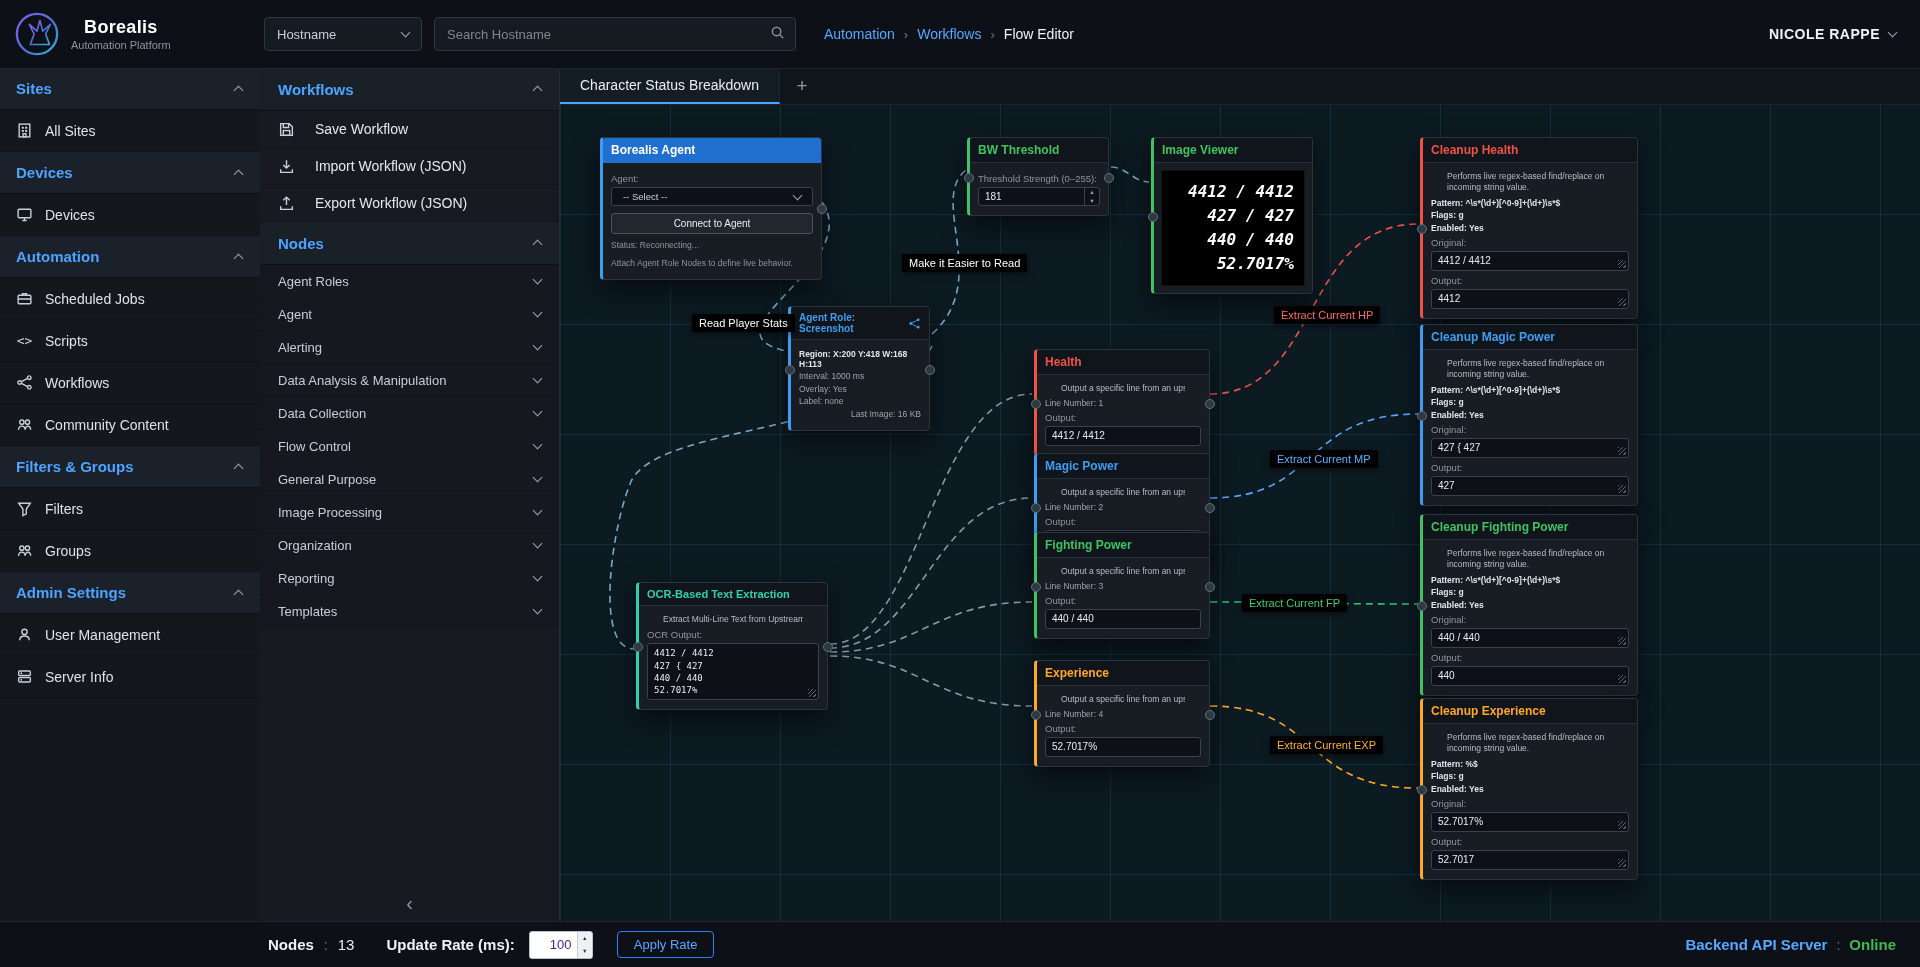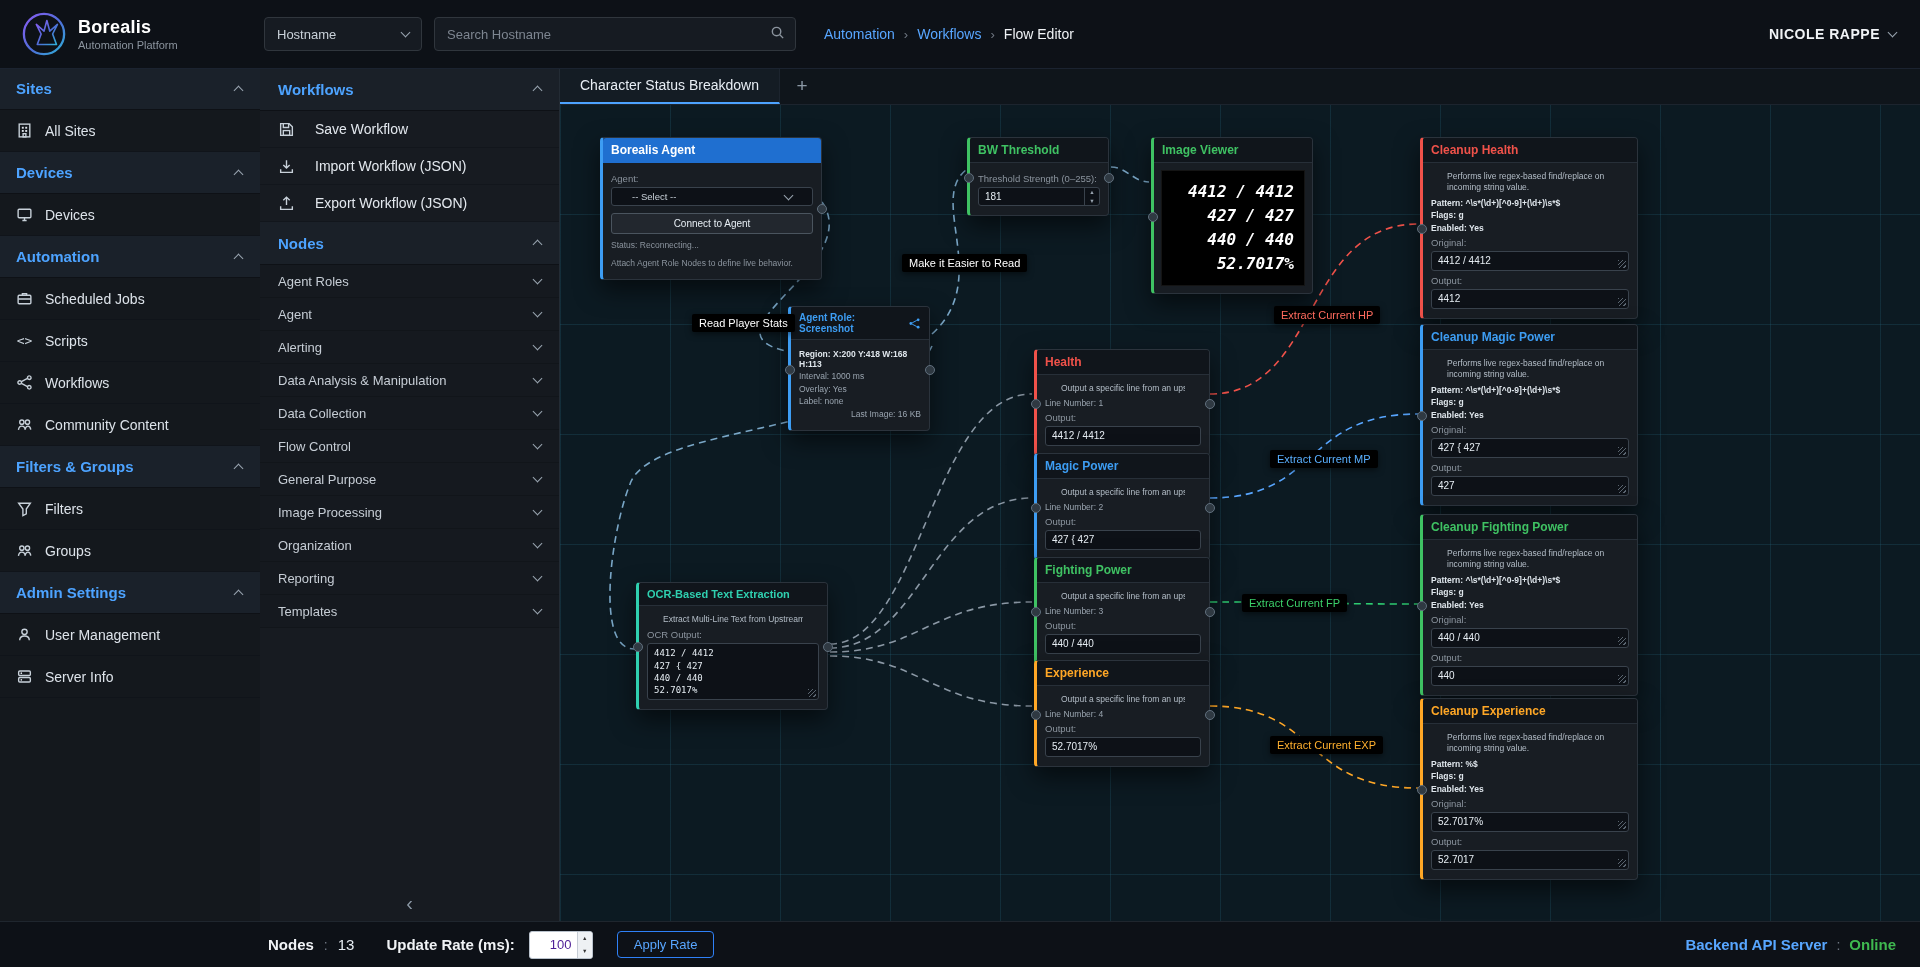--- a/index.html
+++ b/index.html
@@ -1,21 +1,21 @@
 <!DOCTYPE html>
 <html><head>
 <meta charset="utf-8">
 <style>
   html,body{margin:0;padding:0;background:#07090c;}
   body{width:1920px;height:967px;overflow:hidden;font-family:"Liberation Sans",sans-serif;color:#e6edf3;-webkit-font-smoothing:antialiased;}
   .app{position:relative;width:1920px;height:967px;background:#0d1117;}
 
   
   .topbar{position:absolute;top:0;left:0;right:0;height:68px;background:#0d1117;border-bottom:1px solid #1b2330;display:flex;align-items:center;z-index:30;}
-  .brand{display:flex;align-items:center;gap:11px;width:260px;padding-left:21px;box-sizing:border-box;}
+  .brand{display:flex;align-items:center;gap:11px;width:260px;padding-left:14px;box-sizing:border-box;text-align:center;}
   .logo{width:46px;height:46px;flex:0 0 auto;}
   .brand-name{font-size:18px;font-weight:700;color:#fff;letter-spacing:.3px;}
   .brand-sub{font-size:11px;color:#8b949e;margin-top:1px;}
   .host-select{margin-left:4px;width:158px;height:34px;background:#161b22;border:1px solid #30363d;border-radius:4px;display:flex;align-items:center;justify-content:space-between;padding:0 12px;box-sizing:border-box;font-size:13px;color:#c9d1d9;cursor:pointer;}
   .search{margin-left:12px;width:362px;height:34px;background:#161b22;border:1px solid #30363d;border-radius:4px;display:flex;align-items:center;padding:0 10px;box-sizing:border-box;}
   .search input{flex:1;background:transparent;border:none;outline:none;color:#737373;font-size:13px;font-family:"Liberation Sans",sans-serif;}
   .search input::placeholder{color:#7d8590;}
   .breadcrumb{margin-left:28px;display:flex;align-items:center;gap:9px;font-size:14px;}
   .breadcrumb a{color:#58a6ff;text-decoration:none;cursor:pointer;}
   .breadcrumb .sep{color:#6e7681;font-size:13px;}
@@ -54,21 +54,21 @@
 
   
   .node{--ac:#3d9df3;position:absolute;background:#181d23;border:1px solid #2b333c;border-left:3px solid var(--ac);border-radius:4px;box-shadow:0 10px 24px rgba(0,0,0,.55);z-index:2;box-sizing:border-box;}
   .nh{display:flex;align-items:center;justify-content:space-between;gap:6px;padding:5px 8px;font-size:12px;font-weight:700;color:var(--ac);background:#10151b;border-bottom:1px solid #272f38;border-radius:3px 3px 0 0;}
   .nh.solid{background:#1f6fd0;color:#fff;border-bottom:1px solid #1f6fd0;}
   .nb{padding:6px 8px 9px;font-size:10px;color:#c9d1d9;}
   .n-blue{--ac:#3d9df3;} .n-red{--ac:#f0524a;} .n-green{--ac:#3fc263;} .n-orange{--ac:#ffa726;} .n-teal{--ac:#2fd0b0;}
   .flab{color:#8b949e;font-size:9.5px;margin:4px 0 3px;}
   .fbox{position:relative;background:#0d1117;border:1px solid #39424c;border-radius:3px;padding:3px 6px;font-size:10px;color:#e6edf3;min-height:12px;}
   .fbox.mono{font-family:"DejaVu Sans Mono",monospace;font-size:9px;line-height:1.35;white-space:pre;}
-  .fsel{display:flex;justify-content:space-between;align-items:center;background:#0d1117;border:1px solid #39424c;border-radius:3px;padding:3px 20px;font-size:9.5px;color:#c9d1d9;cursor:pointer;}
+  .fsel{display:flex;justify-content:space-between;align-items:center;background:#0d1117;border:1px solid #39424c;border-radius:3px;padding:3px 11px;font-size:9.5px;color:#c9d1d9;cursor:pointer;}
   .nbtn{display:block;width:100%;margin-top:7px;background:#22272e;border:1px solid #4a545e;border-radius:3px;color:#e6edf3;font-size:10px;padding:4px 0;text-align:center;font-family:"Liberation Sans",sans-serif;cursor:pointer;}
   .small{font-size:8.5px;color:#8b949e;margin-top:6px;line-height:1.4;}
   .desc{font-size:8.5px;color:#b4bec8;margin:2px 16px 4px;line-height:1.35;}
   .desc.one{white-space:nowrap;overflow:hidden;}
   .kv{font-size:8.5px;color:#9aa5b0;margin:2.5px 0;}
   .kvb{font-size:8.5px;color:#dfe6ec;font-weight:700;margin:2.5px 0;}
   .fnum{display:flex;align-items:stretch;background:#0d1117;border:1px solid #39424c;border-radius:3px;overflow:hidden;}
   .fnum .val{flex:1;padding:3px 6px;font-size:10px;color:#e6edf3;}
   .spin{width:14px;border-left:1px solid #39424c;display:flex;flex-direction:column;cursor:pointer;}
   .spin span{flex:1;display:flex;align-items:center;justify-content:center;font-size:5.5px;color:#9aa5b1;}
@@ -457,21 +457,21 @@
       <div class="nb">
         <div class="desc one">Output a specific line from an upstream array.</div>
         <div class="kv">Line Number: 2</div>
         <div class="flab">Output:</div>
         <div class="fbox">427 { 427</div>
       </div>
       <span class="port in"></span>
       <span class="port out"></span>
     </section>
 
-    <section class="node n-green" style="left:474px;top:453px;width:176px;">
+    <section class="node n-green" style="left:474px;top:428px;width:176px;">
       <header class="nh">
           <span>Fighting Power</span>
         </header>
       <div class="nb">
         <div class="desc one">Output a specific line from an upstream array.</div>
         <div class="kv">Line Number: 3</div>
         <div class="flab">Output:</div>
         <div class="fbox">440 / 440</div>
       </div>
       <span class="port in"></span>

